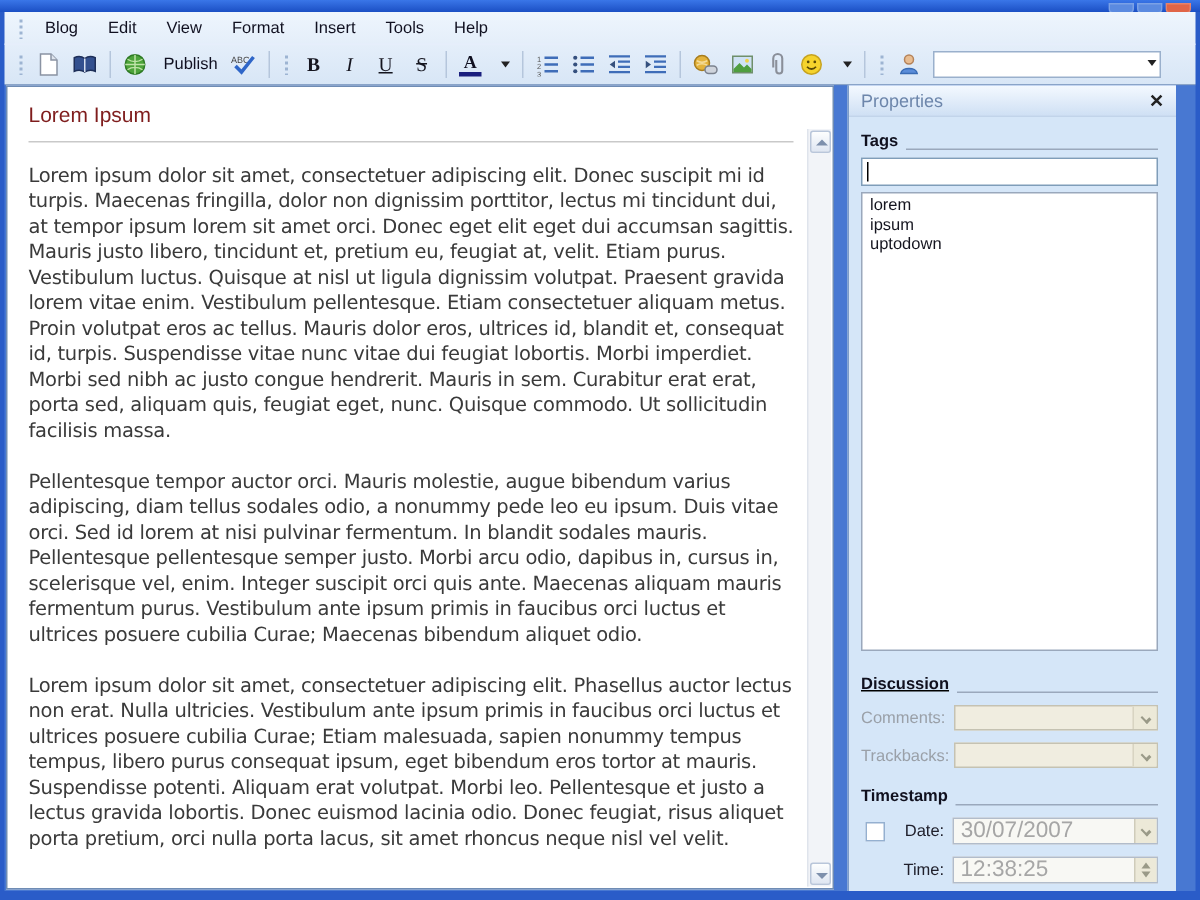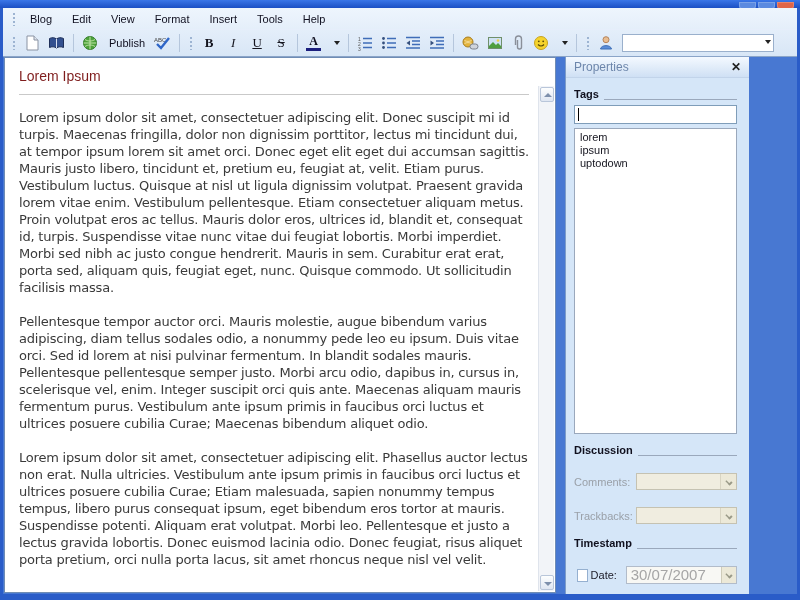--- a/index.html
+++ b/index.html
@@ -58,40 +58,40 @@
     background:#f2f4f8; border-left:1px solid #dfe4ec; }
   .sb-btn { position:absolute; left:1px; width:14px; height:15px; background:linear-gradient(#fdfefe,#dfe6f2);
     border:1px solid #b9c6da; border-radius:2px; }
   .sb-up { top:1px; } .sb-down { bottom:1px; }
   .sb-tri-up { position:absolute; left:3px; top:5px; width:0; height:0;
     border-left:4px solid transparent; border-right:4px solid transparent; border-bottom:4px solid #7e90ac; }
   .sb-tri-down { position:absolute; left:3px; top:6px; width:0; height:0;
     border-left:4px solid transparent; border-right:4px solid transparent; border-top:4px solid #7e90ac; }
 
   
-  .panel { position:absolute; left:565px; top:57px; width:184px; height:537px;
+  .panel { position:absolute; left:565px; top:57px; width:219px; height:537px;
     background:#d5e6f8; border-left:1px solid #7d9cc8; }
   .panel-header { height:21px; background:linear-gradient(#f4f9ff,#cfe0f4);
     display:flex; align-items:center; justify-content:space-between; padding:0 8px;
     border-bottom:1px solid #c2d4ea; }
   .panel-title { font-size:12px; color:#6d86ab; }
   .panel-close { font-size:12px; font-weight:bold; color:#222; line-height:12px; cursor:default; }
   .panel-body { padding:6px 12px 0 8px; }
   .section-h { display:flex; align-items:flex-end; margin-top:4px; }
   .section-h .txt { font-size:11px; font-weight:bold; color:#10101e; white-space:nowrap; }
   .section-h .line { flex:1; height:1px; background:#9aa8bc; margin-left:5px; margin-top:3px; }
   .tags-input { width:100%; height:19px; border:1px solid #7f9db9; background:#fff;
     font-size:11px; padding:2px 3px; margin-top:5px; font-family:"Liberation Sans",sans-serif; }
   .tags-list { width:100%; height:306px; border:1px solid #9aa8bc; background:#fff;
     margin-top:4px; padding:2px 0; overflow:hidden; }
   .tag-item { font-size:11px; color:#15151f; padding:0 5px; line-height:13px; }
 
-  .form-row { display:flex; align-items:center; margin-top:17px; }
+  .form-row { display:flex; align-items:center; margin-top:8px; }
   .row-label { width:62px; text-align:right; font-size:11px; color:#9aa0a8; padding-right:6px; }
-  .row-label.en { color:#20202c;text-align:center; }
+  .row-label.en { color:#20202c; }
   .combo-dis { width:138px; height:17px; background:#f0ede0; border:1px solid #c5c2b2; position:relative; }
   .combo-dis .btn { position:absolute; right:0; top:0; width:16px; height:15px; background:#ece9d8;
     border-left:1px solid #d8d4c2; }
   .chev { position:absolute; right:4px; top:5px; width:6px; height:6px;
     border-right:2px solid #9a9a88; border-bottom:2px solid #9a9a88; transform:rotate(45deg) scale(1,.7); }
   .field-dis { width:138px; height:18px; background:#f8f8f4; border:1px solid #b2bcca; position:relative;
     font-size:15px; color:#a6a6a6; line-height:16px; padding-left:4px; }
   .field-dis .btn { position:absolute; right:0; top:0; width:15px; height:16px; background:#ece9d8;
     border-left:1px solid #cfccba; }
   .spin { position:absolute; right:0; top:0; width:15px; height:16px; background:#ece9d8; border-left:1px solid #cfccba; }
@@ -327,21 +327,21 @@
       <div style="position:relative;">
         <input class="tags-input" value="" style="">
         <span class="caret-line" style="left:4px; top:8px;"></span>
       </div>
       <div class="tags-list">
         <div class="tag-item">lorem</div>
         <div class="tag-item">ipsum</div>
         <div class="tag-item">uptodown</div>
       </div>
 
-      <div class="section-h" style="margin-top:10px;">
+      <div class="section-h" style="margin-top:16px;text-decoration:underline;">
         <span class="txt">Discussion</span>
         <span class="line"></span>
       </div>
       <div class="form-row">
         <span class="row-label">Comments:</span>
         <div class="combo-dis">
           <span></span>
           <span class="btn">
               <span class="chev"></span>
             </span>

